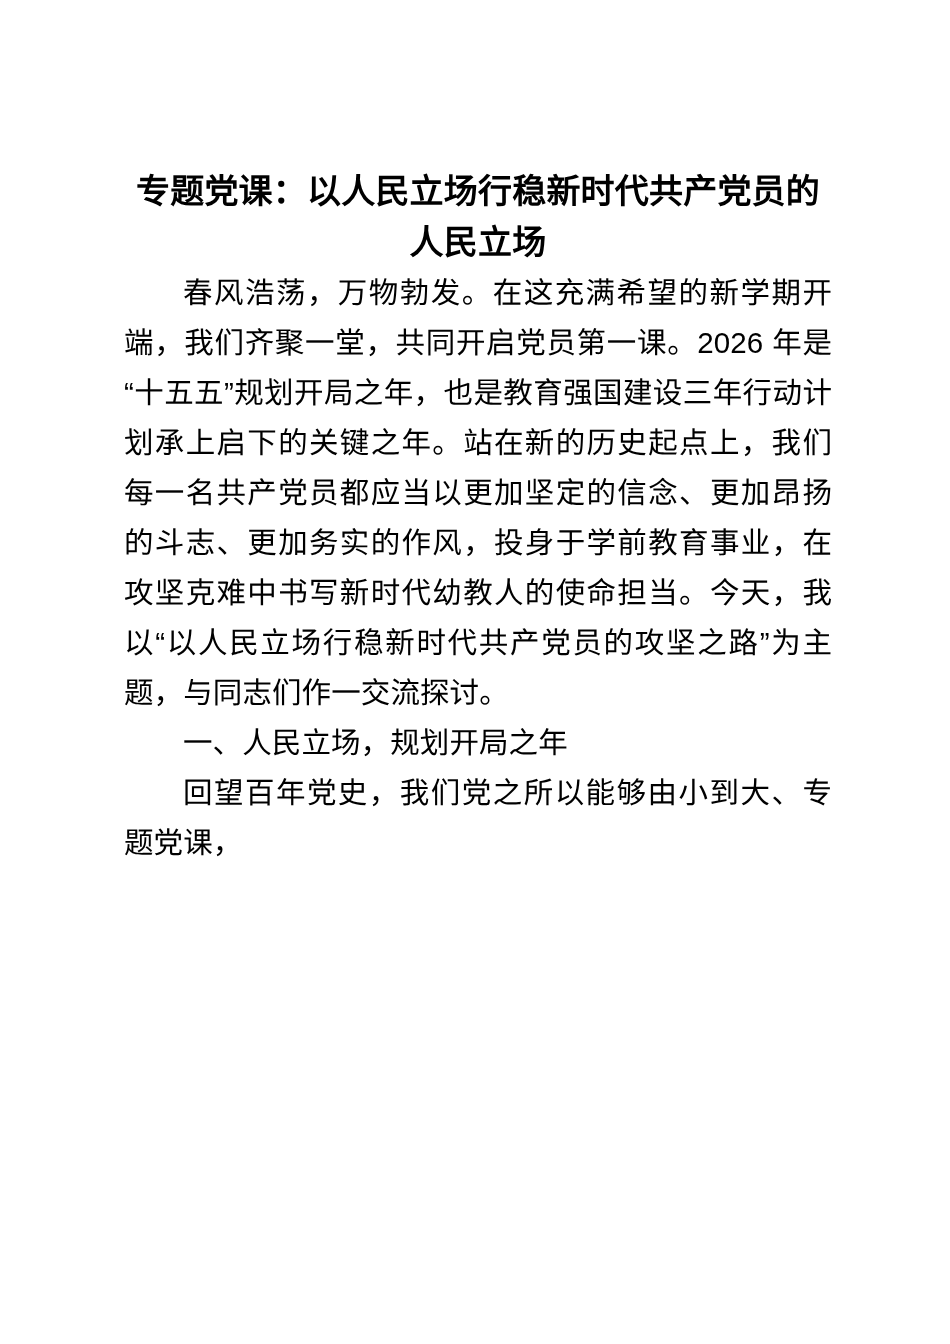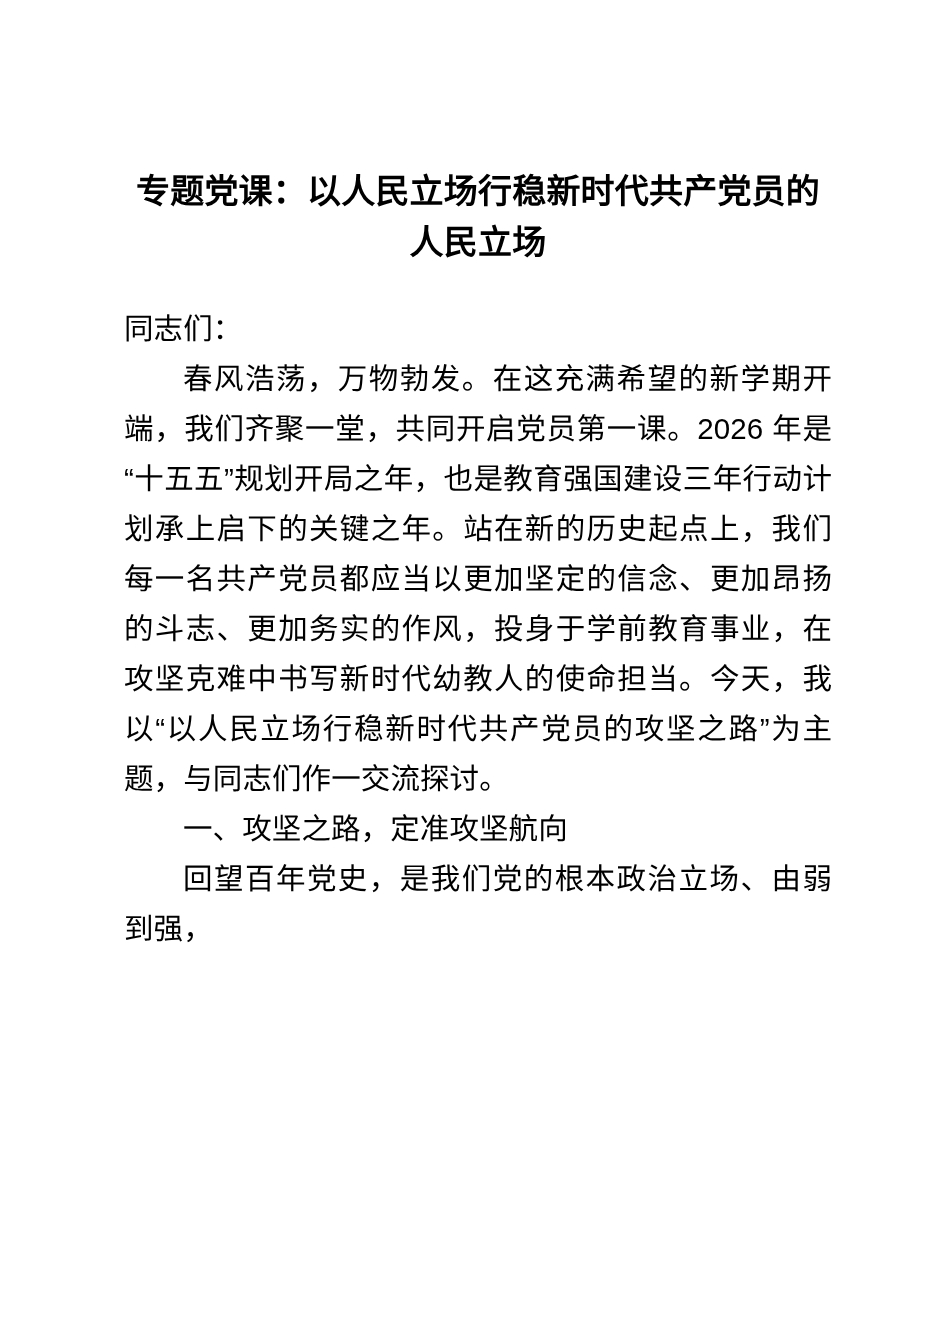--- a/index.html
+++ b/index.html
@@ -74,23 +74,22 @@
 <body>
 
 <div class="page">
   <div class="doc-body">
 
     <h1 class="doc-title">
       <span>专题党课：以人民立场行稳新时代共产党员的</span><br>
       <span>人民立场</span>
     </h1>
 
-    <p class="para salutation">同志们：</p>
 
     <p class="para indent spacer-top-12">春风浩荡，万物勃发。在这充满希望的新学期开端，我们齐聚一堂，共同开启党员第一课。2026 年是“十五五”规划开局之年，也是教育强国建设三年行动计划承上启下的关键之年。站在新的历史起点上，我们每一名共产党员都应当以更加坚定的信念、更加昂扬的斗志、更加务实的作风，投身于学前教育事业，在攻坚克难中书写新时代幼教人的使命担当。今天，我以“以人民立场行稳新时代共产党员的攻坚之路”为主题，与同志们作一交流探讨。</p>
 
-    <p class="para heading">一、攻坚之路，定准攻坚航向</p>
+    <p class="para heading">一、人民立场，规划开局之年</p>
 
 
-    <p class="para indent">回望百年党史，是我们党的根本政治立场、由弱到强，</p>
+    <p class="para indent">回望百年党史，我们党之所以能够由小到大、专题党课，</p>
 
   </div>
 </div>
 
 </body></html>

